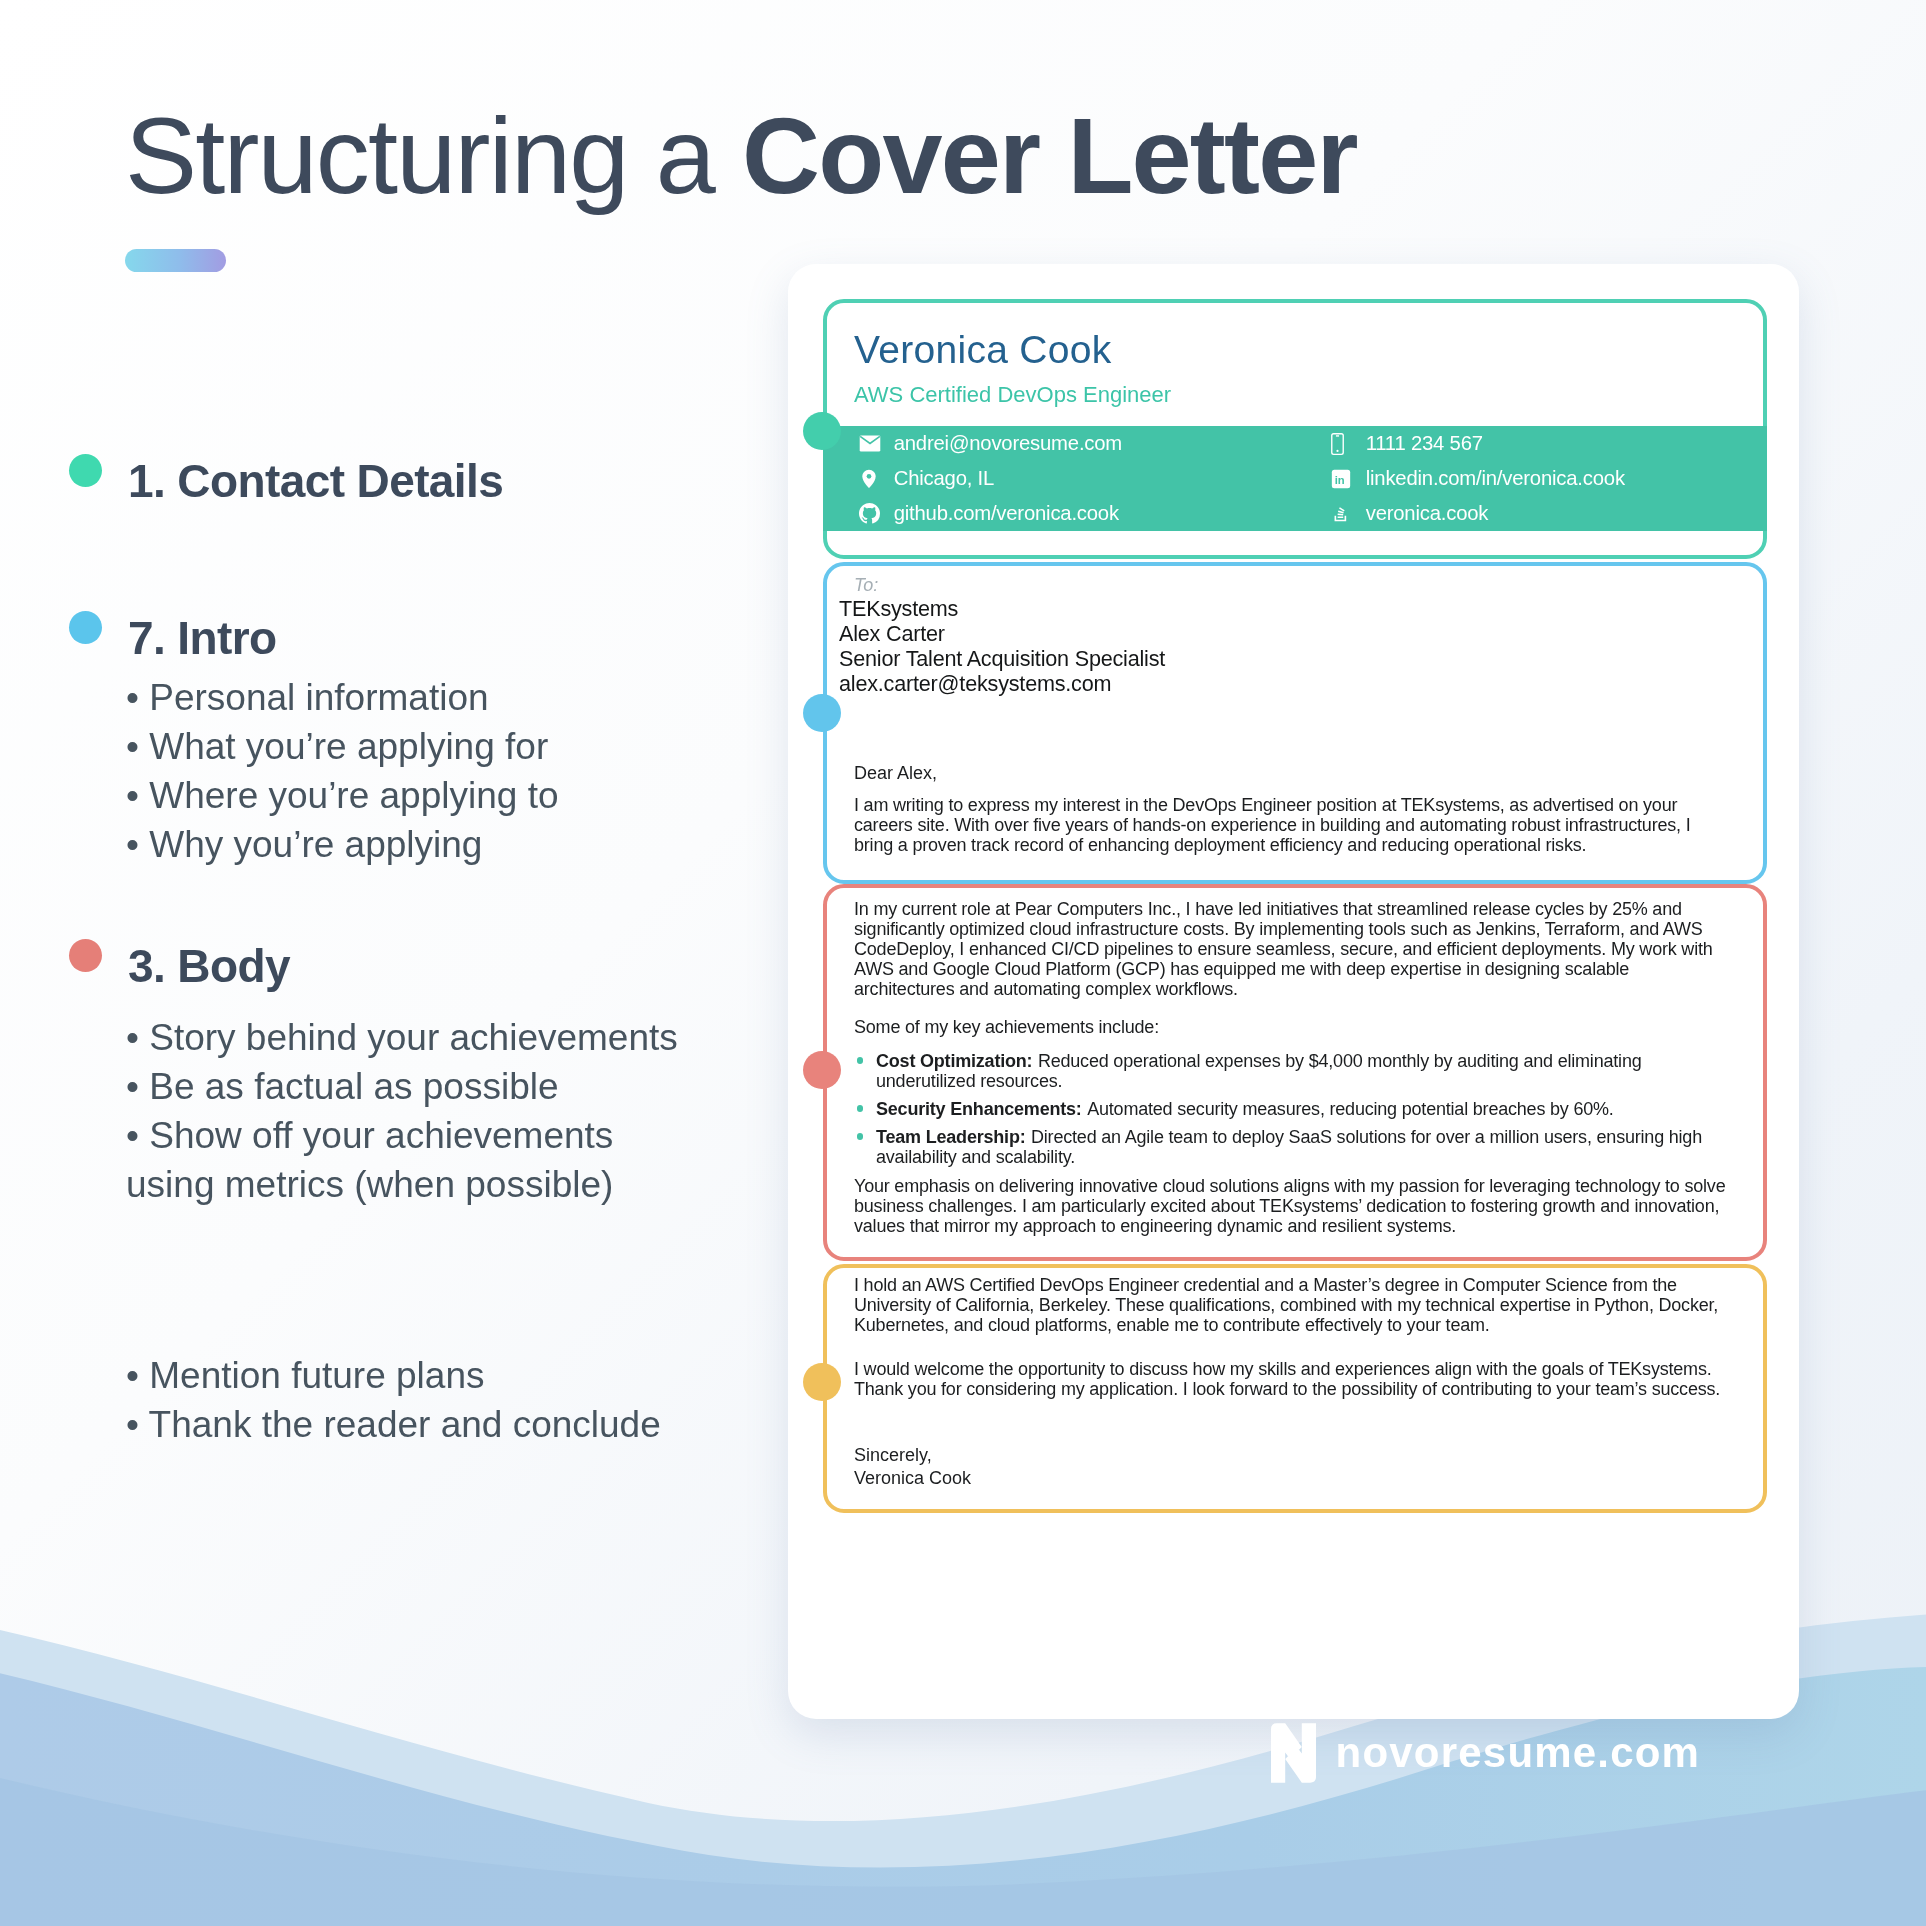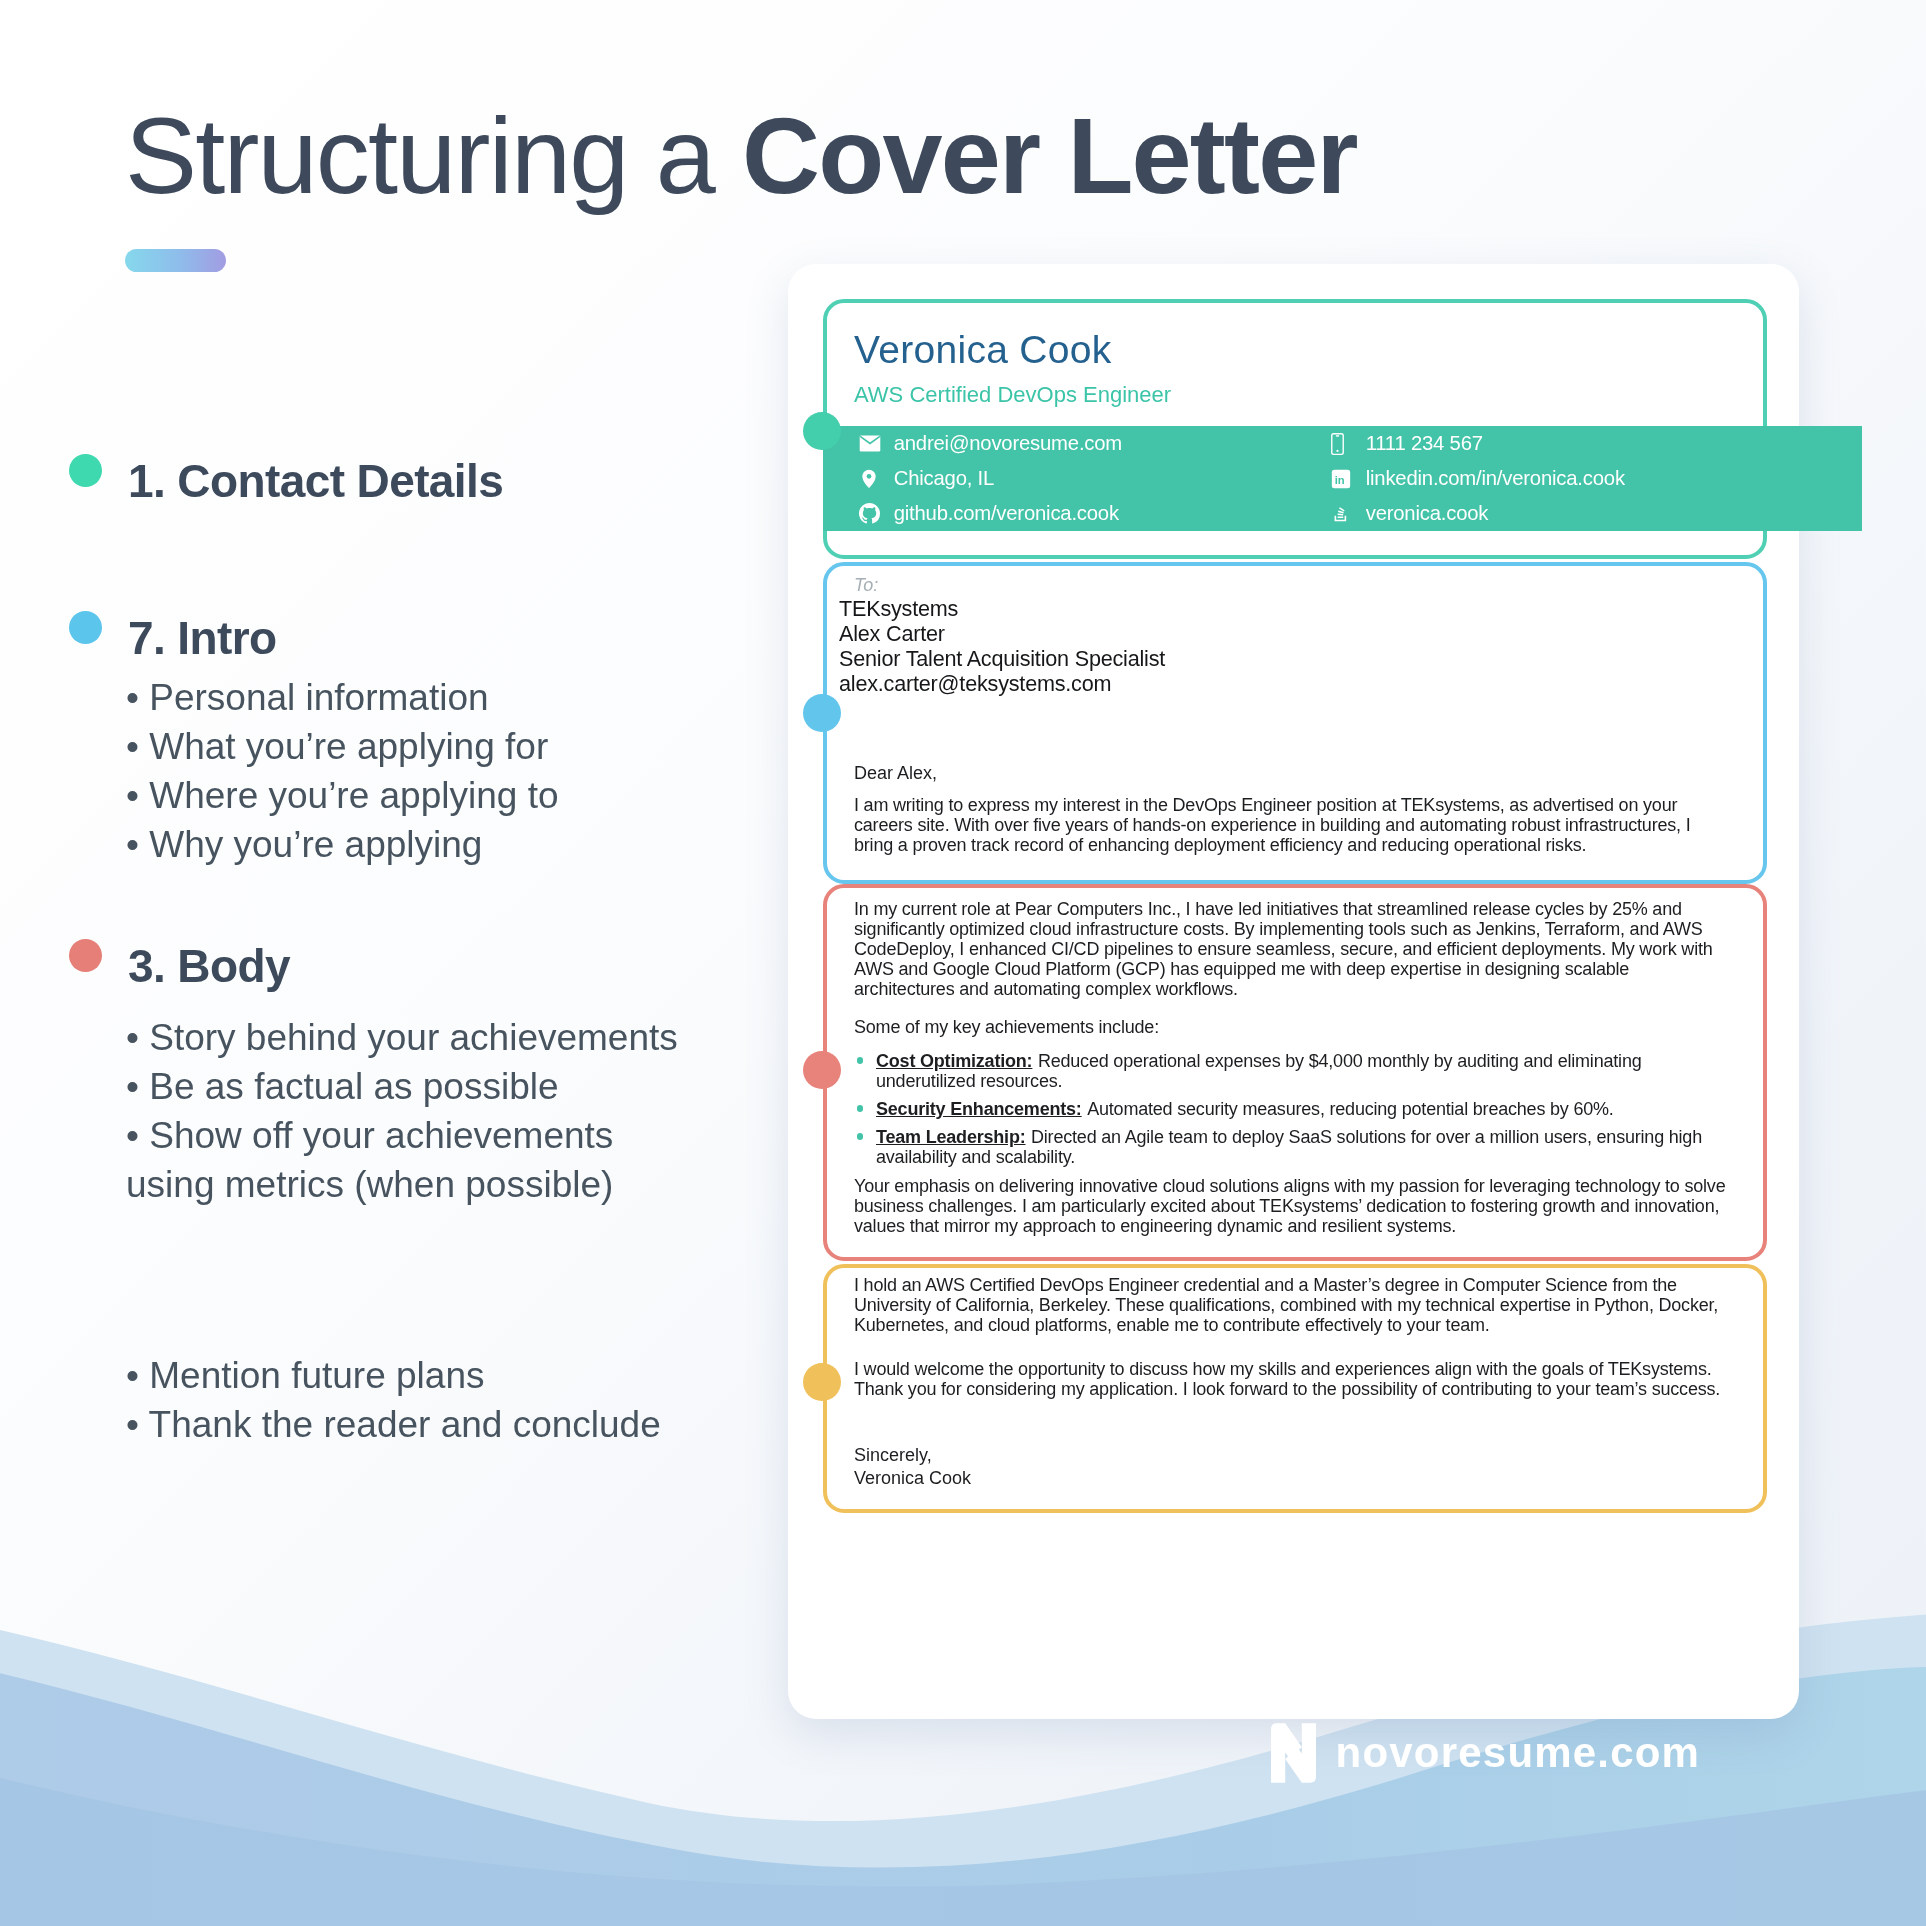--- a/index.html
+++ b/index.html
@@ -32,39 +32,39 @@
   .box.red   {top:620px;height:377px;border-color:#e8837c;}
   .box.yellow{top:1000px;height:249px;border-color:#f0c05b;}
   .doc-dot{position:absolute;left:15.4px;width:38px;height:38px;border-radius:50%;z-index:5;}
   .doc-dot.teal  {top:148px; background:#43ceac;}
   .doc-dot.blue  {top:430px; background:#62c5ec;}
   .doc-dot.red   {top:787px;background:#e8837c;}
   .doc-dot.yellow{top:1099px;background:#f0c05b;}
   
   .name{position:absolute;left:27px;top:25px;font-size:39px;font-weight:500;color:#24618f;letter-spacing:0.3px;}
   .jobtitle{position:absolute;left:27px;top:79px;font-size:22px;font-weight:400;color:#3cc4a8;}
-  .cbar{position:absolute;left:-4.3px;top:123px;width:1039px;height:105px;background:#43c3a7;
+  .cbar{position:absolute;left:-4.3px;top:123px;width:944px;height:105px;background:#43c3a7;
         display:grid;grid-template-columns:472px 1fr;grid-auto-rows:35px;align-items:center;
         padding-left:36px;box-sizing:border-box;}
   .citem{display:flex;align-items:center;gap:10px;font-size:20.3px;color:#ffffff;letter-spacing:-0.2px;}
   .cicon{display:inline-flex;width:25px;justify-content:flex-start;flex:0 0 auto;}
   
   .para{position:absolute;left:27px;width:879px;margin:0;font-size:18px;line-height:20px;
         color:#1c1e20;letter-spacing:-0.2px;}
   .to{position:absolute;left:27px;top:8.6px;font-size:18px;font-style:italic;color:#a6afb5;}
   .recipient{position:absolute;left:12px;top:30px;font-size:21.6px;line-height:25px;color:#151718;letter-spacing:-0.2px;}
   .salut{position:absolute;left:27px;top:197px;font-size:18px;color:#1c1e20;}
   .intro{top:229px;}
   .p1{top:11px;}
   .achintro{position:absolute;left:27px;top:129px;font-size:18px;color:#1c1e20;letter-spacing:-0.2px;}
   .achs{position:absolute;left:27px;top:163px;width:870px;}
   .ach{position:relative;padding-left:22px;margin-bottom:8px;font-size:18px;line-height:20px;
        color:#1c1e20;letter-spacing:-0.2px;}
   .adot{position:absolute;left:2.5px;top:6.2px;width:6.8px;height:6.8px;border-radius:50%;background:#43c3a7;}
-  .alabel{font-weight:700;margin-right:5.5px;text-decoration:underline;}
+  .alabel{font-weight:700;margin-right:5.5px;}
   .p2{top:288px;}
   .c1{top:7.4px;}
   .c2{top:91px;}
   .closing{position:absolute;left:27px;top:176px;font-size:18px;line-height:23px;color:#1c1e20;}
   
   .logo{position:absolute;left:1265px;top:1721px;display:flex;align-items:center;gap:13.6px;z-index:3;}
   .logo-text{font-size:42px;font-weight:700;color:#ffffff;letter-spacing:1.2px;}
 </style>
 </head>
 <body>

